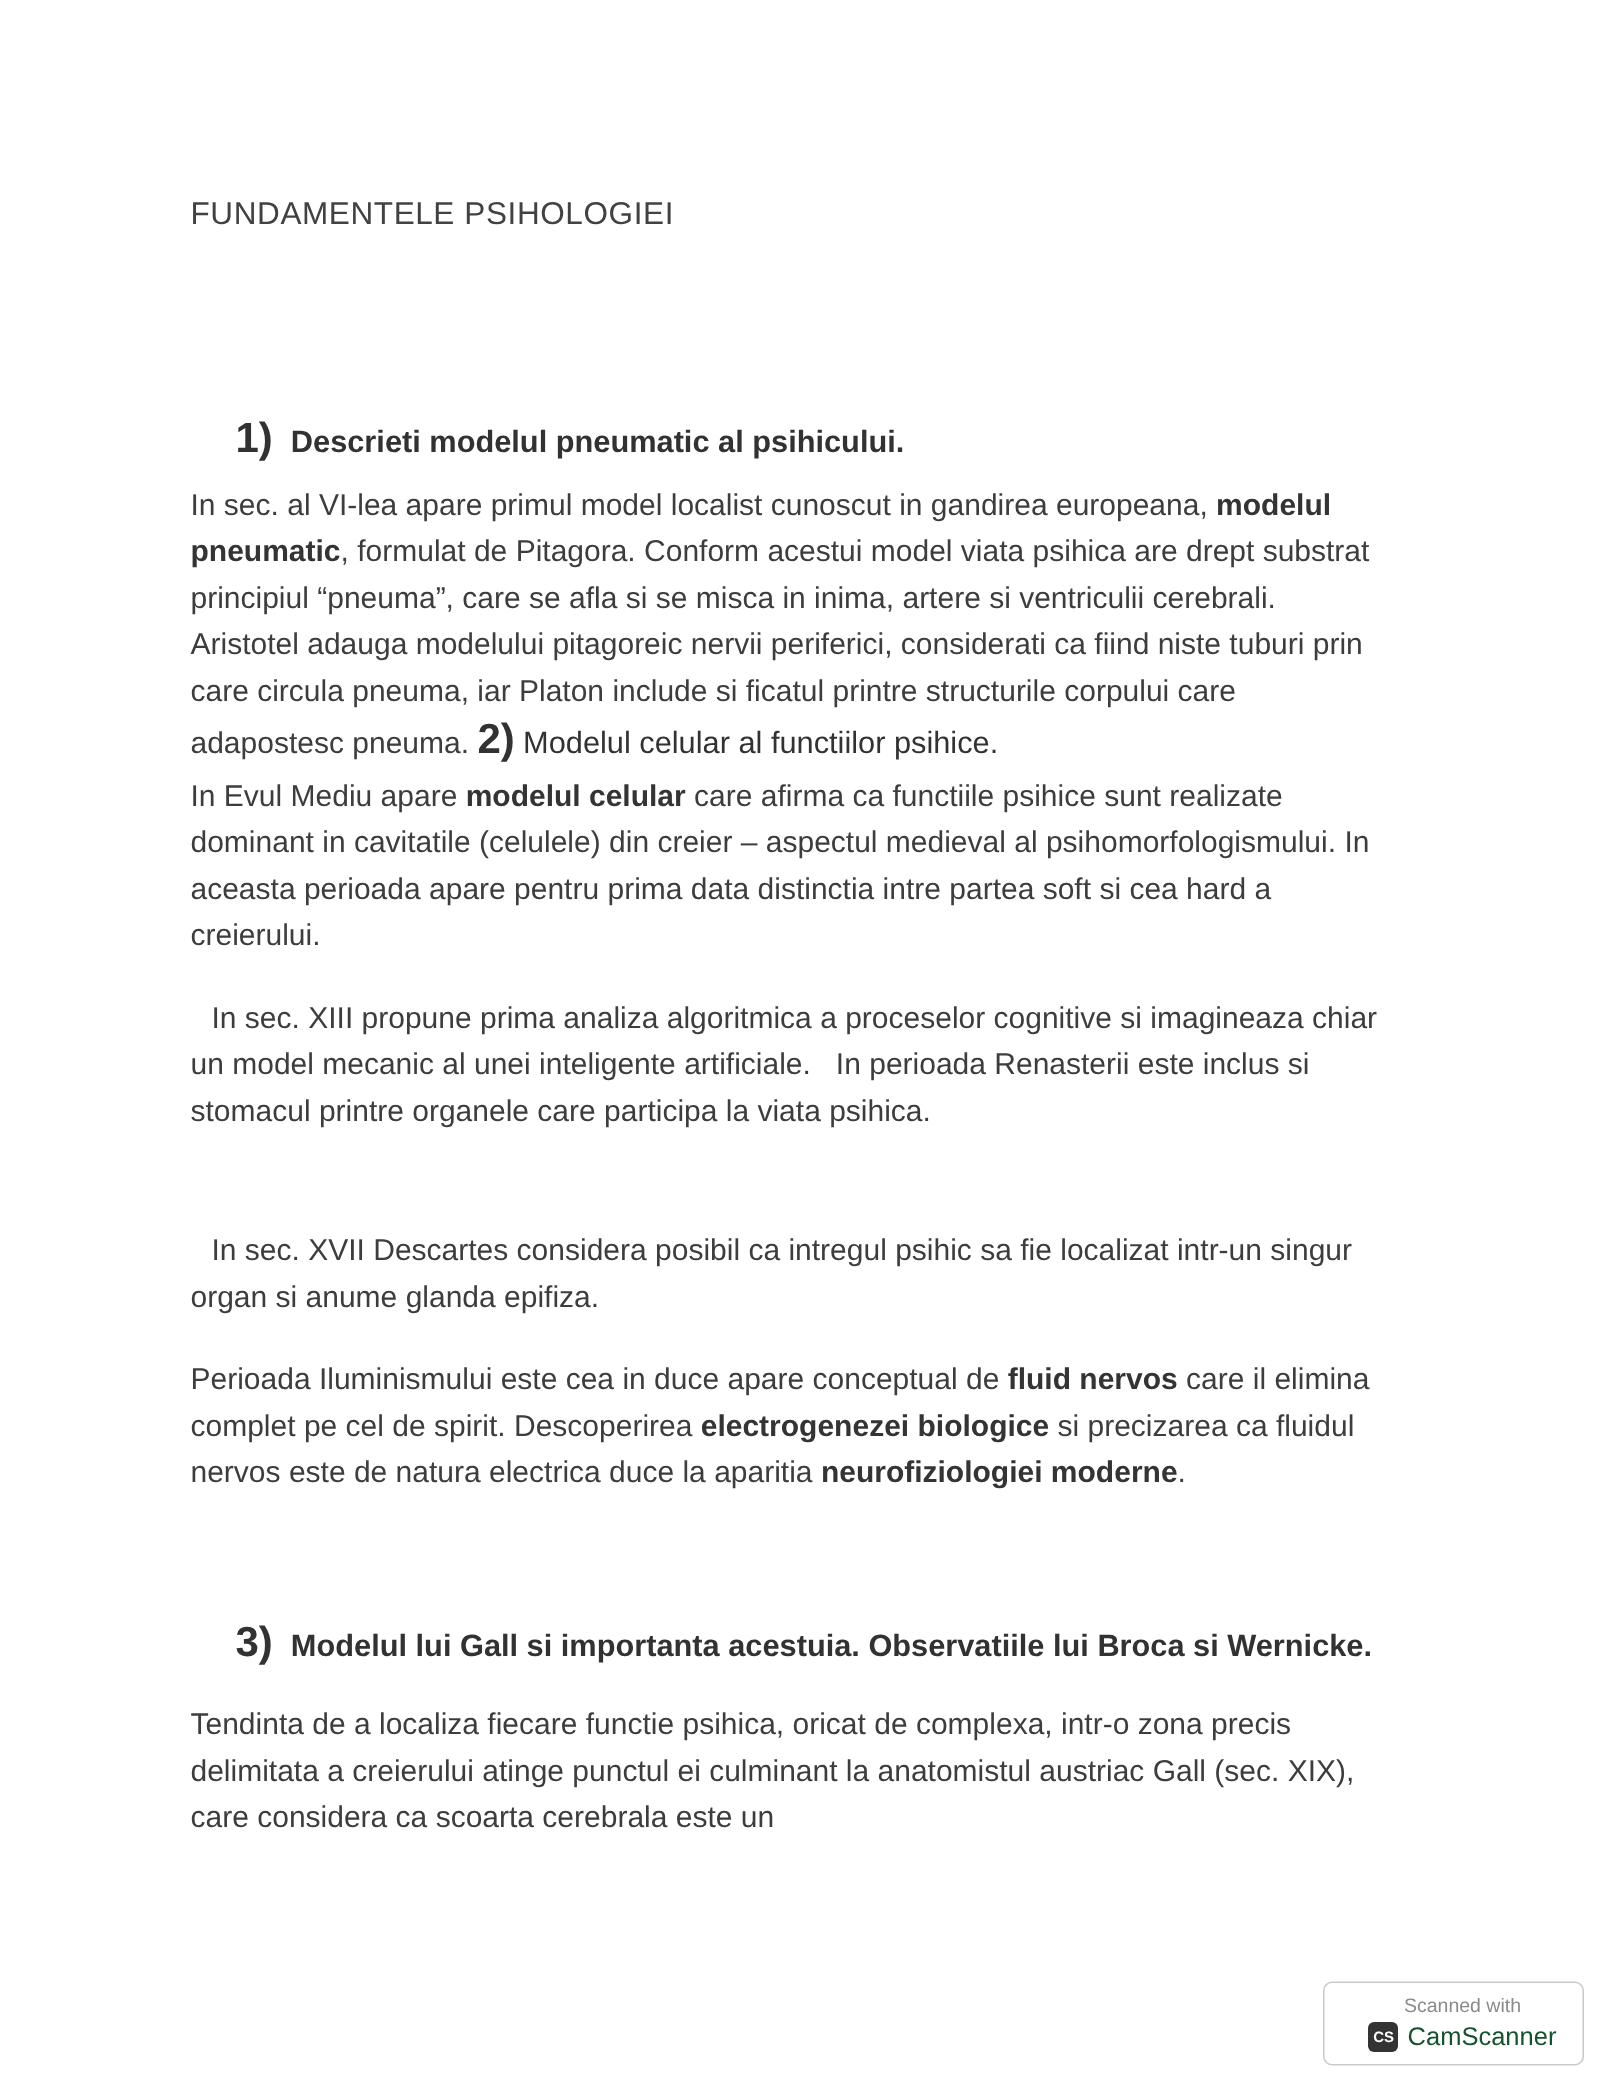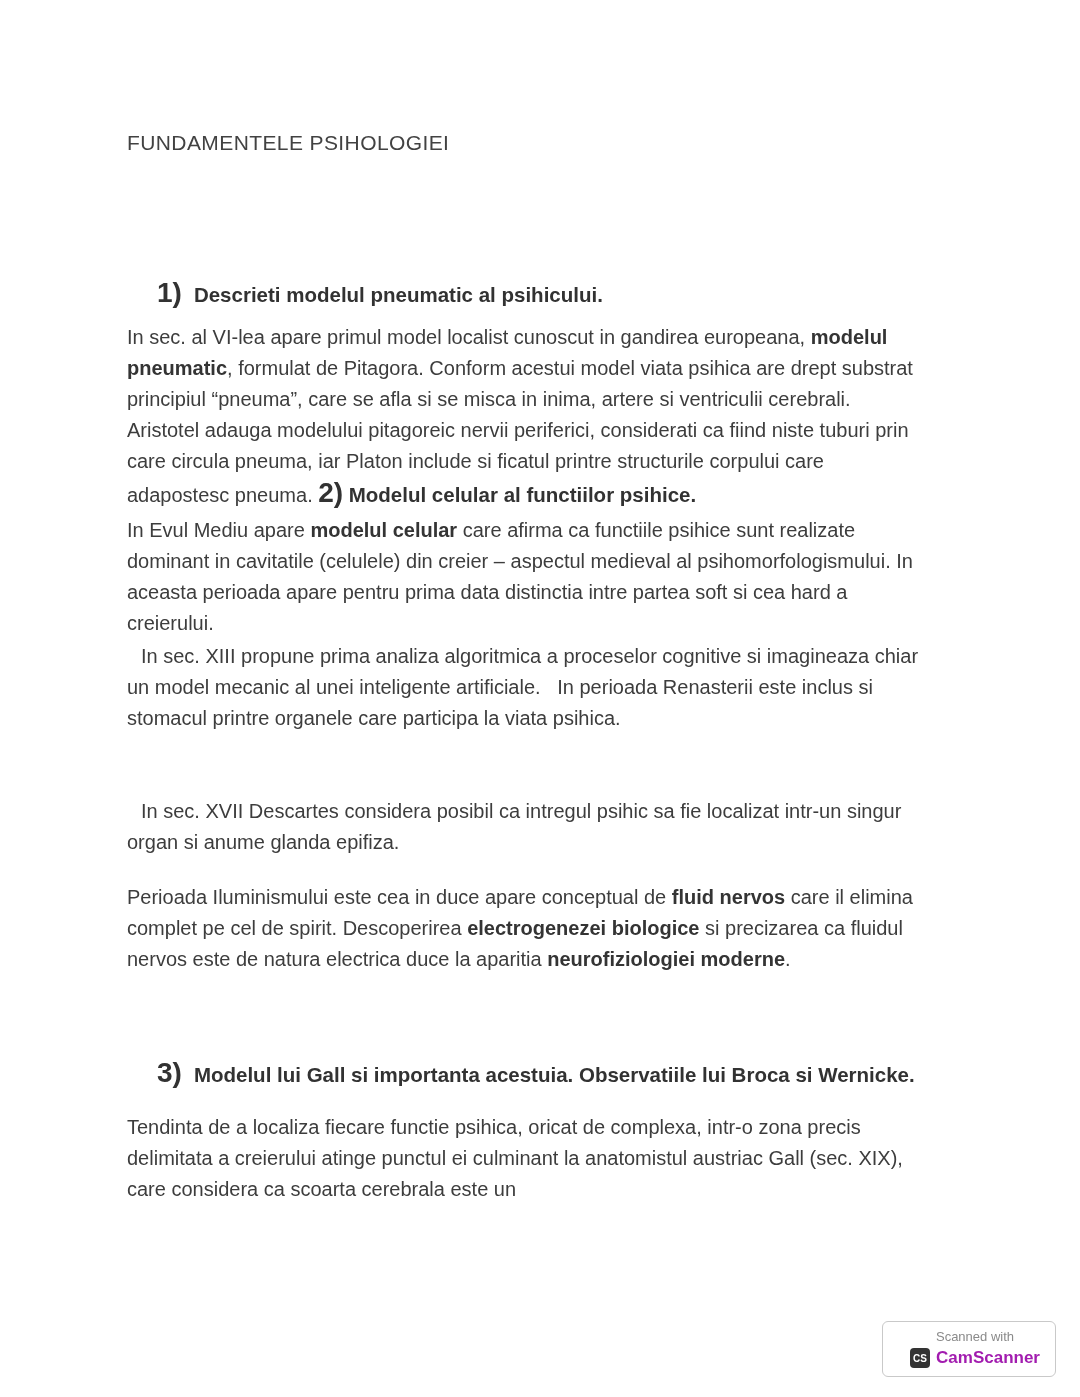--- a/index.html
+++ b/index.html
@@ -54,32 +54,32 @@
     margin-top: 40px;
   }
   p.body {
     font-size: 20px;
     line-height: 31px;
     margin: 0;
     color: #3d3d3d;
   }
   p.p1 { margin-top: 12px; }
   p.p2 { margin-top: 4px; }
-  p.p3 { margin-top: 2px; text-indent: 14px; }
+  p.p3 { margin-top: 24px; text-indent: 14px; }
   p.p4 { margin-top: 62px; text-indent: 14px; }
   p.p5 { margin-top: 24px; }
   p.p6 { margin-top: 22px; }
   .b { font-weight: bold; color: #343434; }
   .inline-qnum {
     font-weight: bold;
     font-size: 28px;
     color: #323232;
   }
   .inline-qtitle {
-    font-weight: bold;
+    font-weight: normal;
     font-size: 20.5px;
     color: #323232;
   }
   .scan-badge {
     position: absolute;
     right: 24px;
     bottom: 20px;
     width: 142px;
     border: 1px solid #c9c9c9;
     border-radius: 6px;
@@ -109,22 +109,22 @@
     font-size: 10px;
     font-weight: bold;
     display: flex;
     align-items: center;
     justify-content: center;
     flex: 0 0 auto;
     text-align: right;
   }
   .cs-name {
     font-size: 17px;
-    font-weight: 700;
-    color: #a21caf;
+    font-weight: 400;
+    color: #14532d;
     white-space: nowrap;
   }
 </style>
 </head>
 <body>
 
 <div class="page">
 
   <div class="doc-title">FUNDAMENTELE PSIHOLOGIEI</div>
 

